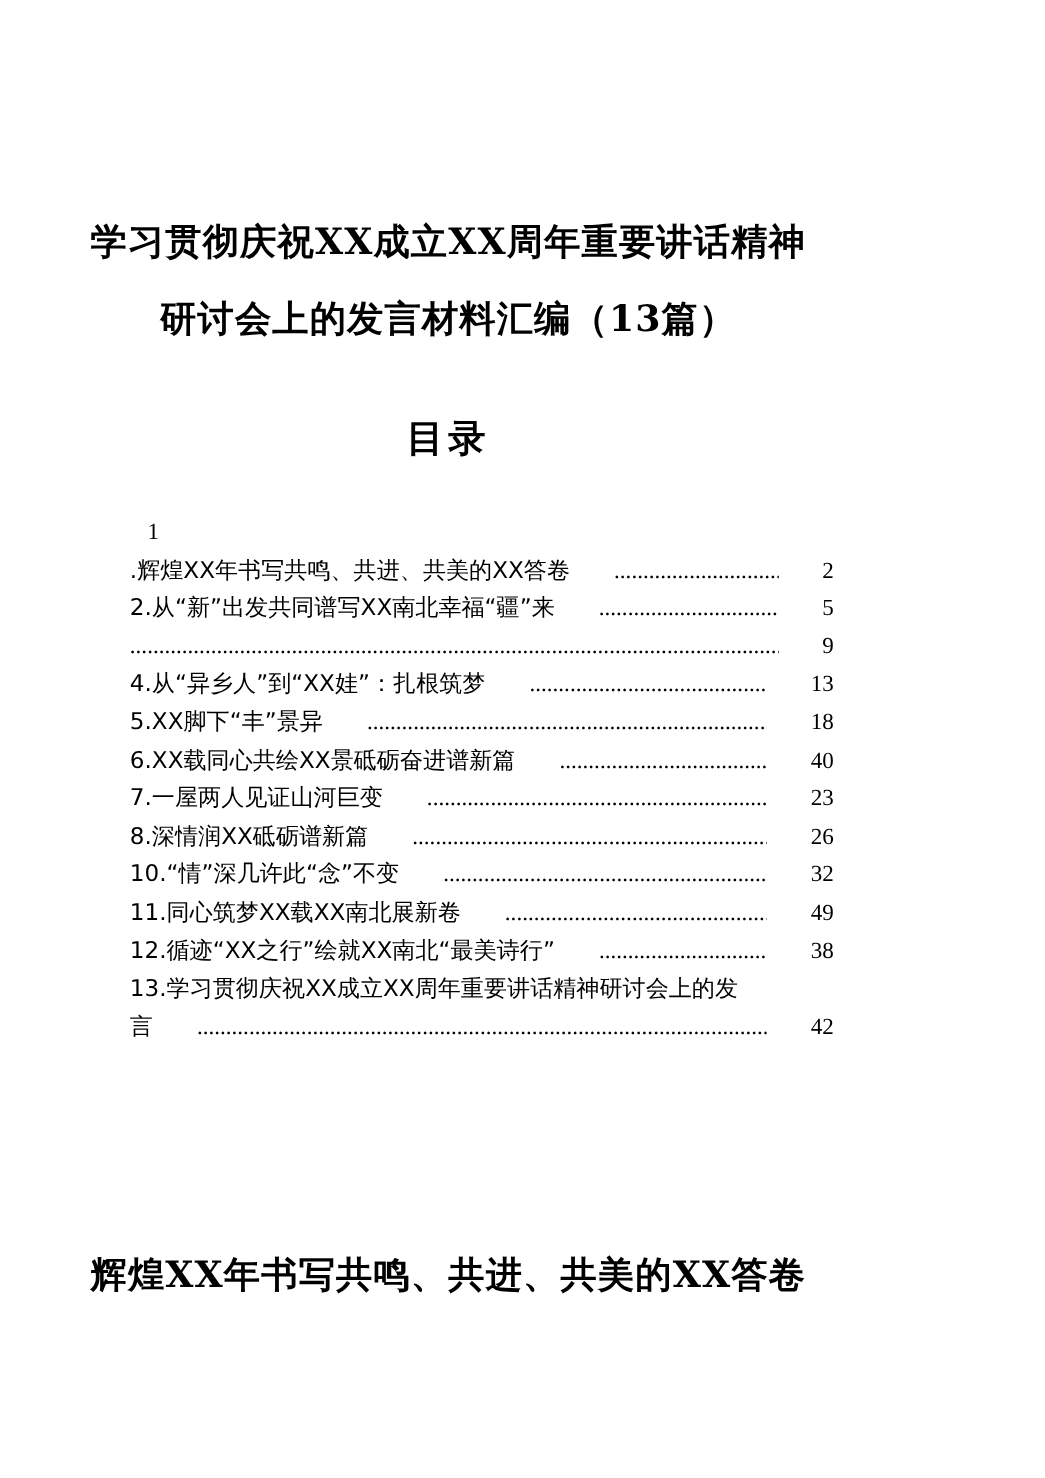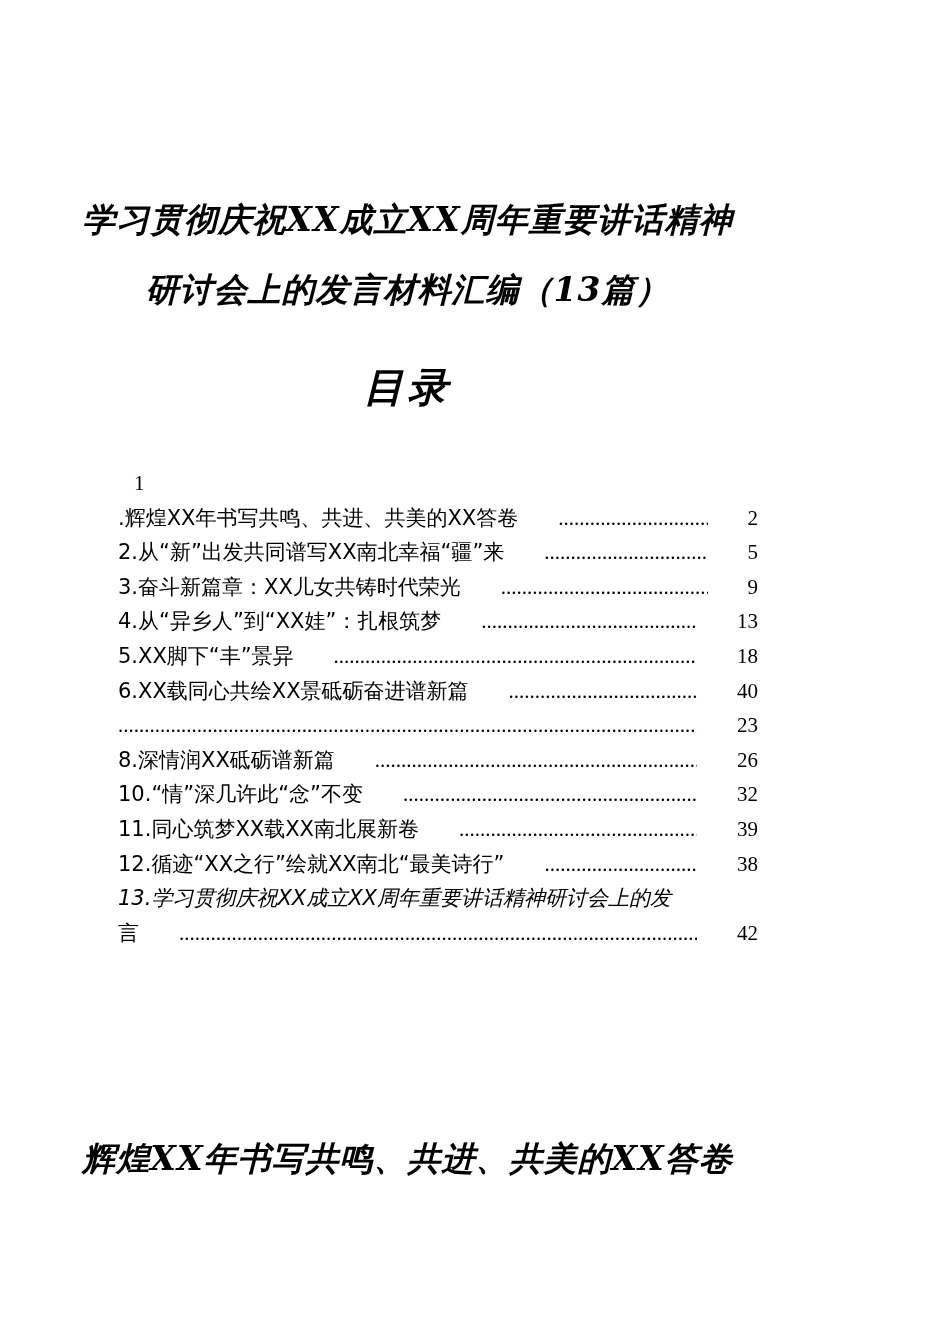--- a/index.html
+++ b/index.html
@@ -3,42 +3,42 @@
   <meta charset="utf-8">
   <style>
     html, body { margin: 0; padding: 0; background: #ffffff; }
     body {
       width: 950px; height: 1344px; position: relative; overflow: hidden;
       font-family: "DejaVu Serif", "Liberation Serif", serif; color: #000;
     }
     .title {
       position: absolute; left: 0; width: 815px; text-align: center;
       font-family: "DejaVu Serif", "Liberation Serif", serif;
-      font-weight: bold; font-size: 33px; letter-spacing: 1px; font-style: italic;
+      font-weight: bold; font-size: 33px; letter-spacing: 1px;
     }
     #t1 { top: 198px; }
     #t2 { top: 268px; }
-    #toc-heading { top: 360px; font-size: 40px; letter-spacing: 4px; }
+    #toc-heading { top: 376px; font-size: 34px; letter-spacing: 4px; }
     #sec-title { top: 1137px; }
     .toc {
       position: absolute; left: 118px; width: 712px; top: 466px;
       font-family: "DejaVu Sans", "Liberation Sans", sans-serif;
       font-size: 21px; line-height: 34.6px;
     }
     .toc-num1 { padding-left: 16px; font-family: "Liberation Serif", serif; }
     .toc-row { display: flex; width: 640px; white-space: nowrap; gap: 40px; }
     .toc-row .label { flex: 0 0 auto; }
     .toc-row .dots {
       flex: 1 1 auto; overflow: hidden; font-family: "Liberation Serif", serif;
     }
     .toc-row .dots::before {
       content: "........................................................................................................................................................";
     }
     .toc-row .page { flex: 0 0 auto; font-family: "Liberation Serif", serif; }
-    .toc-long { white-space: nowrap; font-style: italic; }
+    .toc-long { white-space: nowrap; }
   </style>
 </head>
 <body>
 
 <div class="title" id="t1">学习贯彻庆祝XX成立XX周年重要讲话精神</div>
 <div class="title" id="t2">研讨会上的发言材料汇编（13篇）</div>
 <div class="title" id="toc-heading">目录</div>
 
 <div class="toc">
   <div class="toc-num1">1</div>
@@ -47,57 +47,57 @@
     <span class="label">.辉煌XX年书写共鸣、共进、共美的XX答卷</span>
     <span class="dots"></span>
     <span class="page">2</span>
   </div>
   <div class="toc-row">
     <span class="label">2.从“新”出发共同谱写XX南北幸福“疆”来</span>
     <span class="dots"></span>
     <span class="page">5</span>
   </div>
   <div class="toc-row">
-    <span class="label">3.奋斗新篇章：XX儿女共铸时代荣光</span>
     <span class="dots"></span>
     <span class="page">9</span>
   </div>
   <div class="toc-row">
     <span class="label">4.从“异乡人”到“XX娃”：扎根筑梦</span>
     <span class="dots"></span>
     <span class="page">13</span>
   </div>
   <div class="toc-row">
     <span class="label">5.XX脚下“丰”景异</span>
     <span class="dots"></span>
     <span class="page">18</span>
   </div>
   <div class="toc-row">
     <span class="label">6.XX载同心共绘XX景砥砺奋进谱新篇</span>
     <span class="dots"></span>
     <span class="page">40</span>
   </div>
   <div class="toc-row">
+    <span class="label">7.一屋两人见证山河巨变</span>
     <span class="dots"></span>
     <span class="page">23</span>
   </div>
   <div class="toc-row">
     <span class="label">8.深情润XX砥砺谱新篇</span>
     <span class="dots"></span>
     <span class="page">26</span>
   </div>
   <div class="toc-row">
     <span class="label">10.“情”深几许此“念”不变</span>
     <span class="dots"></span>
     <span class="page">32</span>
   </div>
   <div class="toc-row">
     <span class="label">11.同心筑梦XX载XX南北展新卷</span>
     <span class="dots"></span>
-    <span class="page">39</span>
+    <span class="page">49</span>
   </div>
   <div class="toc-row">
     <span class="label">12.循迹“XX之行”绘就XX南北“最美诗行”</span>
     <span class="dots"></span>
     <span class="page">38</span>
   </div>
 
   <div class="toc-long">13.学习贯彻庆祝XX成立XX周年重要讲话精神研讨会上的发</div>
   <div class="toc-row">
     <span class="label">言</span>

